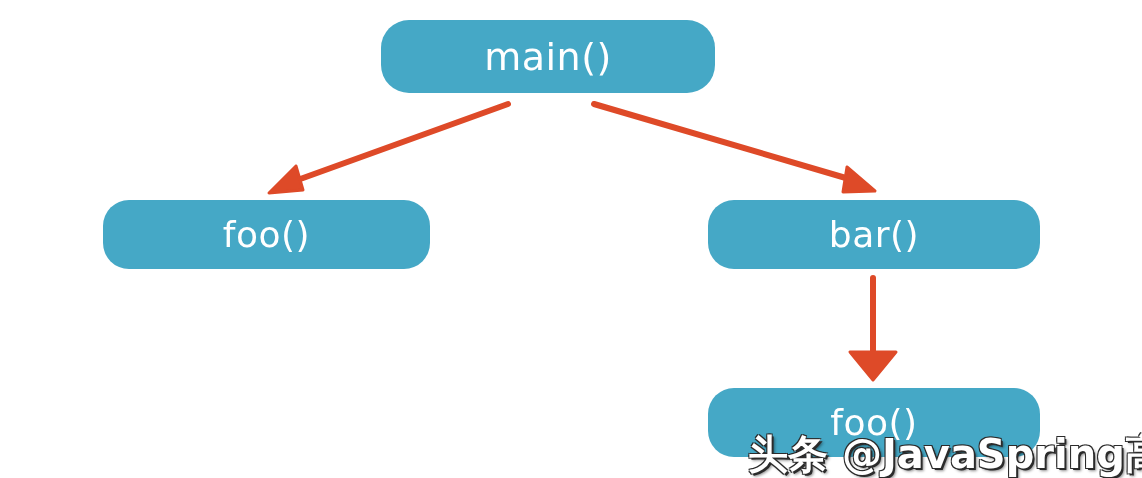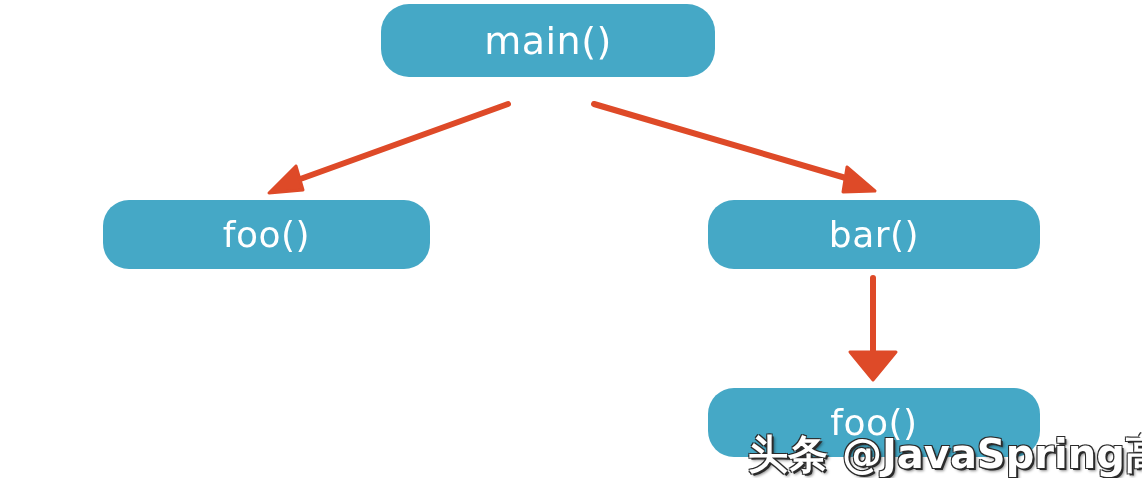--- a/index.html
+++ b/index.html
@@ -74,21 +74,21 @@
       <line x1="594" y1="104" x2="856" y2="181" stroke="#de4a28" stroke-width="6" stroke-linecap="round"></line>
       <polygon points="847,167 875,191 843,192" fill="#de4a28" stroke="#de4a28" stroke-width="3" stroke-linejoin="round"></polygon>
     </g>
 
     <g>
       <line x1="873" y1="278" x2="873" y2="356" stroke="#de4a28" stroke-width="6" stroke-linecap="round"></line>
       <polygon points="850,352 896,352 873,380" fill="#de4a28" stroke="#de4a28" stroke-width="3" stroke-linejoin="round"></polygon>
     </g>
   </svg>
 
-  <div class="node" style="left:381px; top:4px; width:334px; height:73px; background:#45a8c6; border-radius:28px;">
+  <div class="node" style="left:381px; top:20px; width:334px; height:73px; background:#45a8c6; border-radius:28px;">
     <span class="node-label" style="font-size:38px;">main()</span>
   </div>
 
   <div class="node" style="left:103px; top:200px; width:327px; height:69px; background:#45a8c6; border-radius:26px;">
     <span class="node-label" style="font-size:36px;">foo()</span>
   </div>
 
   <div class="node" style="left:708px; top:200px; width:332px; height:69px; background:#45a8c6; border-radius:26px;">
     <span class="node-label" style="font-size:36px;">bar()</span>
   </div>

